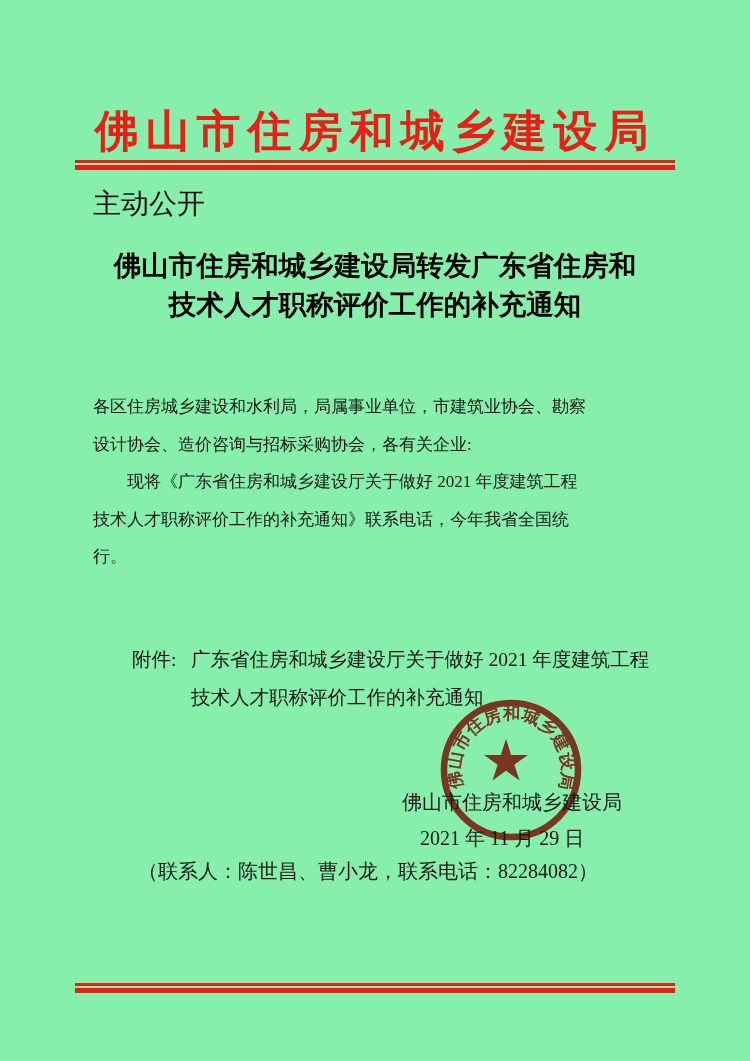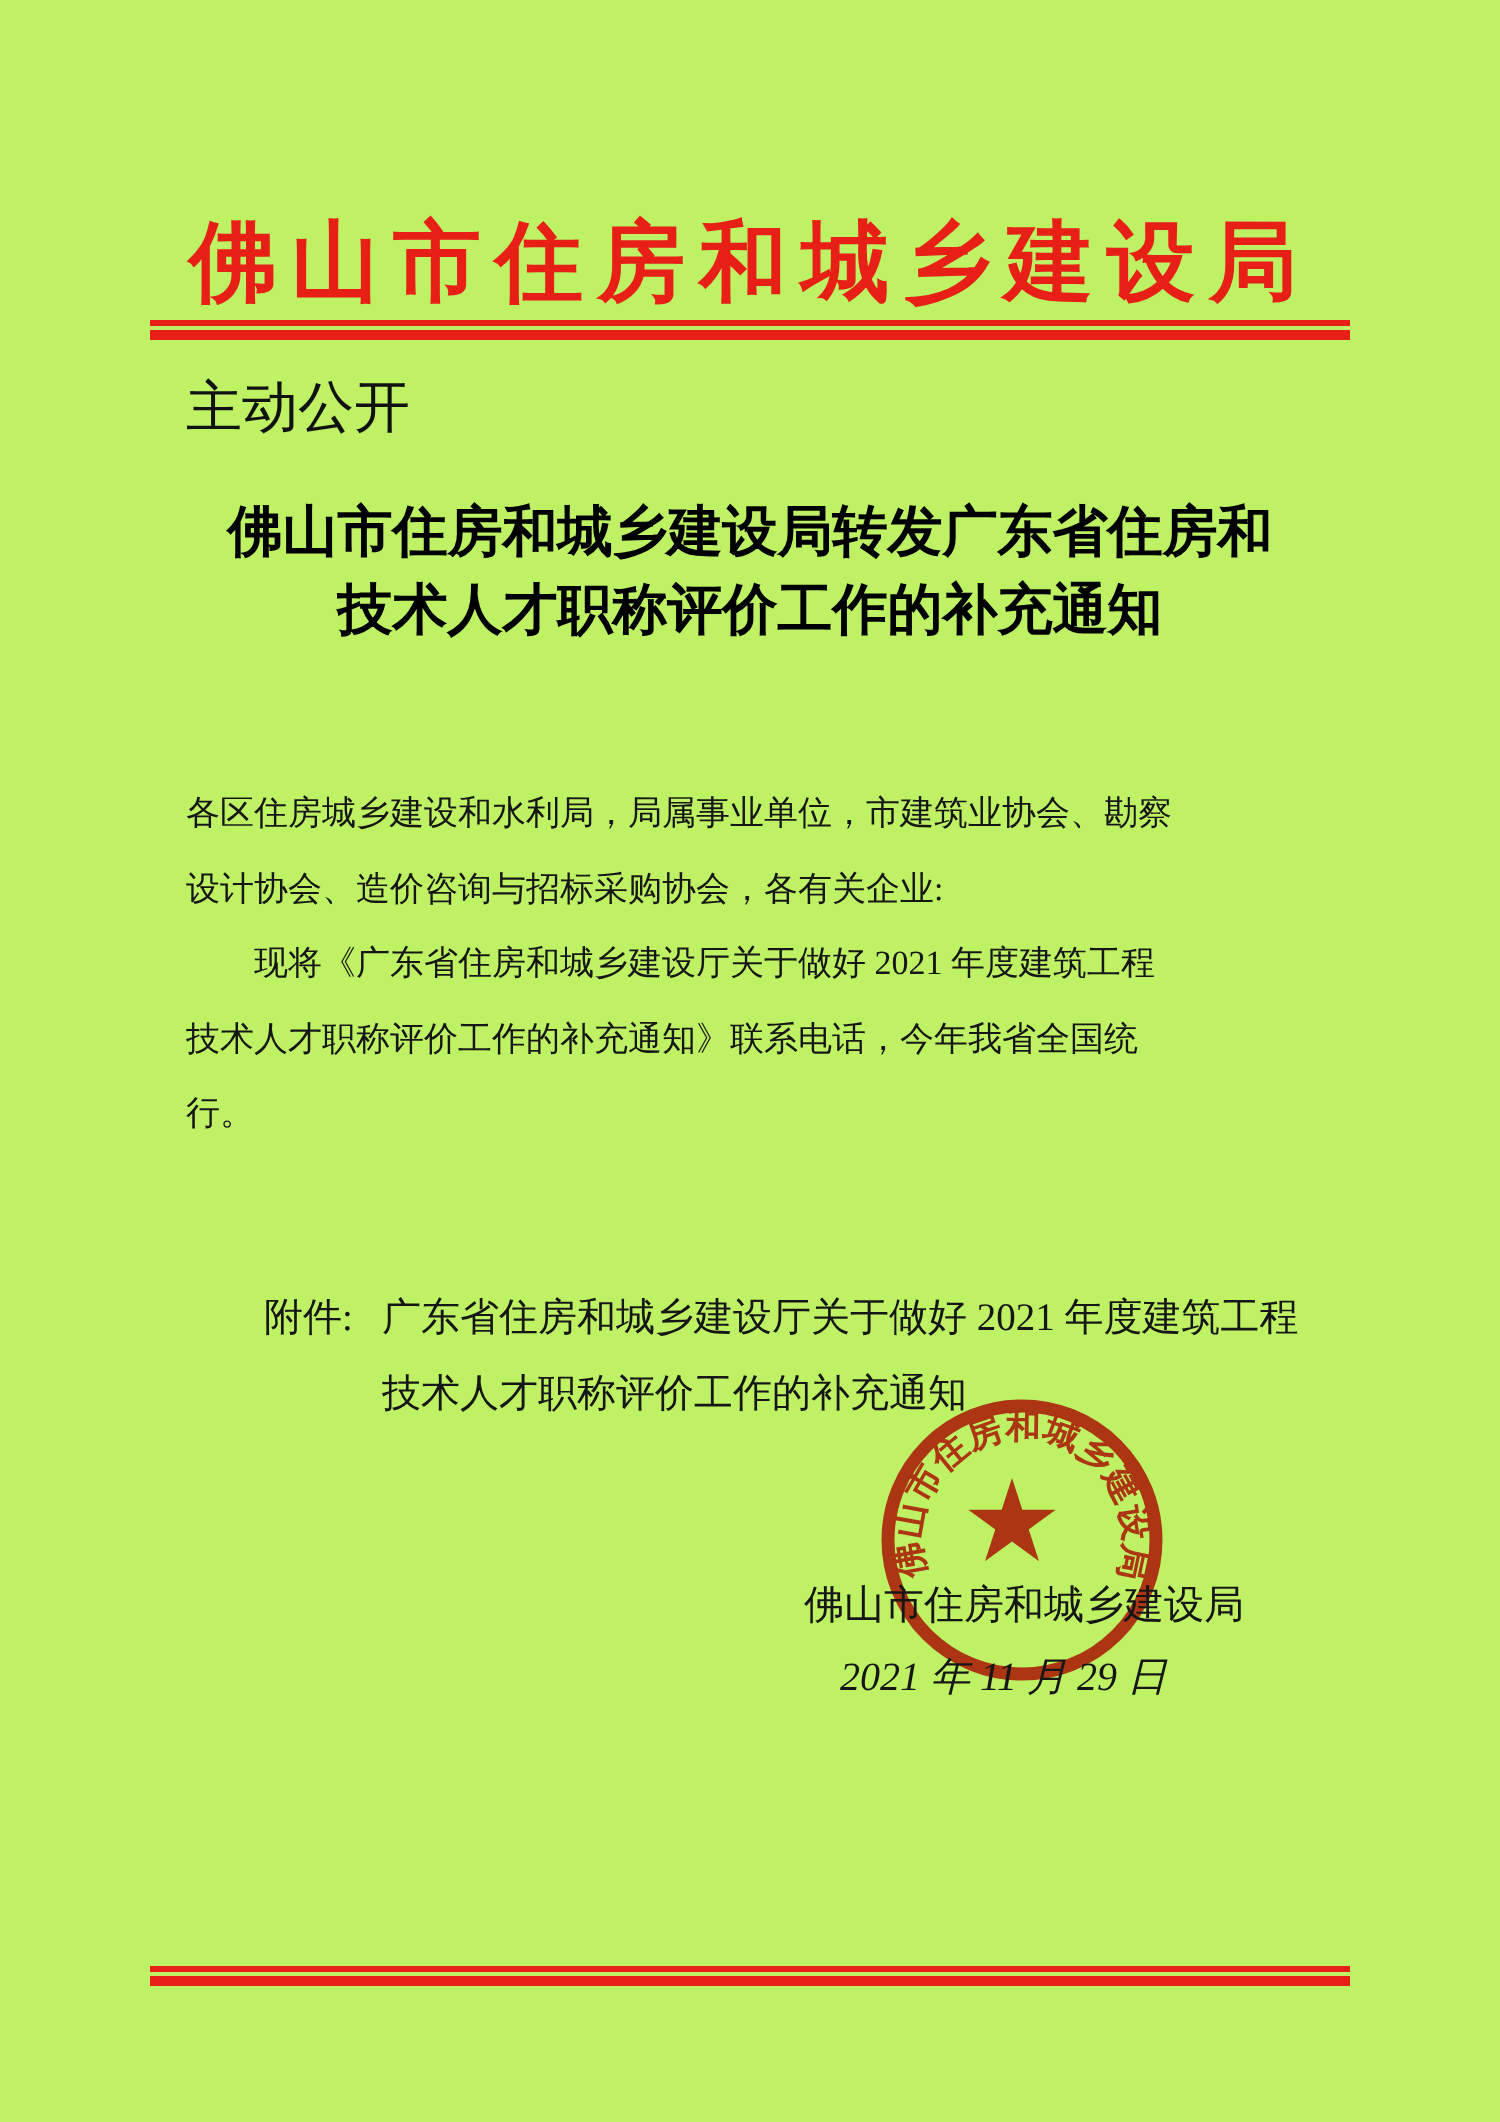--- a/index.html
+++ b/index.html
@@ -1,19 +1,19 @@
 <!DOCTYPE html>
 <html><head>
 <meta charset="utf-8">
 <style>
   html,body{margin:0;padding:0;background:#ffffff;}
   .page{
     position:relative;
     width:750px;height:1061px;
-    background:#bef264;
+    background:#86efac;
     font-family:"Liberation Serif","DejaVu Serif",serif;
     color:#1d1d1d;
     overflow:hidden;
   }
   .org-header{
     position:absolute;top:102px;left:0;right:0;
     text-align:center;
     font-size:44px;font-weight:bold;
     color:#e71f16;
     letter-spacing:7px;
@@ -50,21 +50,21 @@
     justify-content:space-between;
   }
   .att-label{width:59px;flex:none;white-space:nowrap;}
   .att-lines{white-space:nowrap;}
   .signature{
     position:absolute;top:789px;left:402px;
     font-size:20px;color:#161616;white-space:nowrap;
   }
   .date{
     position:absolute;top:825px;left:420px;
-    font-size:20px;color:#161616;white-space:nowrap;font-style:italic;
+    font-size:20px;color:#161616;white-space:nowrap;
   }
   .contact{
     position:absolute;top:858px;left:138px;
     font-size:20px;color:#161616;white-space:nowrap;
   }
   .seal{
     position:absolute;left:436px;top:695px;
     mix-blend-mode:multiply;
     opacity:0.92;
   }
@@ -119,20 +119,21 @@
     </defs>
     <text font-size="17.5" letter-spacing="0.4" fill="#e5281e">
       <textPath href="#sealArc">佛山市住房和城乡建设局</textPath>
     </text>
   </svg>
 
   <div class="signature">佛山市住房和城乡建设局</div>
 
   <div class="date">2021 年 11 月 29 日</div>
 
+  <div class="contact">（联系人：陈世昌、曹小龙，联系电话：82284082）</div>
 
   <div class="rule-double rule-footer">
     <div class="thin"></div>
     <div class="gap"></div>
     <div class="thick"></div>
   </div>
 
 </div>
 
 </body></html>

